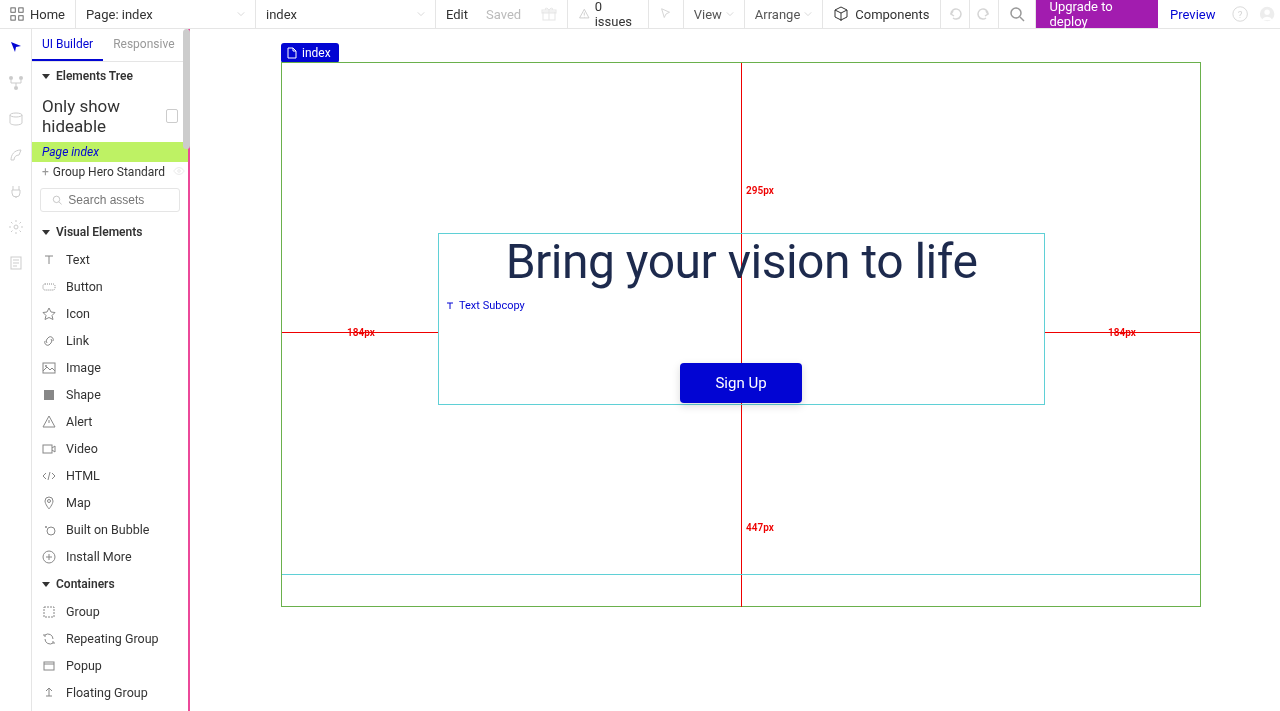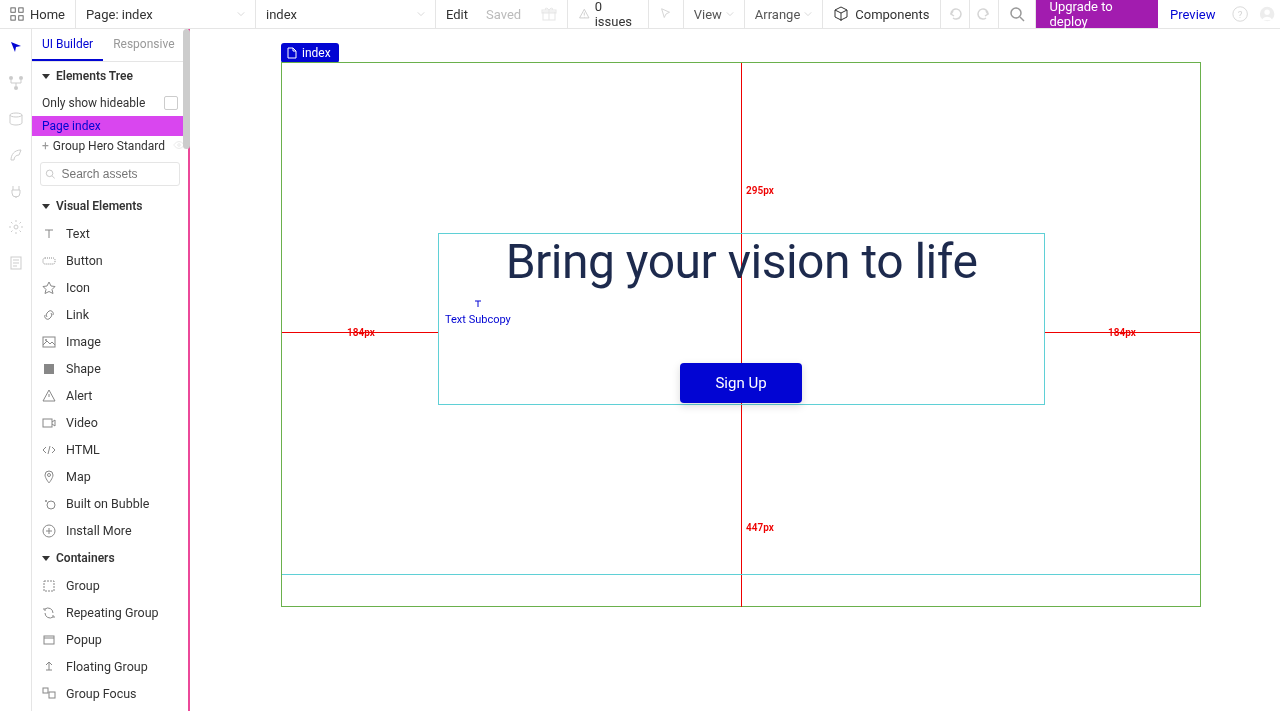--- a/index.html
+++ b/index.html
@@ -31,44 +31,44 @@
 .rail-icon { width: 16px; height: 16px; opacity: 0.5; }
 .rail-icon.active { opacity: 1; }
 
 
 .sidebar { position: absolute; left: 32px; top: 29px; width: 158px; height: calc(100% - 29px); border-right: 2px solid #ec4899; background: #fff; overflow-y: auto; }
 .tabs { display: flex; border-bottom: 1px solid #e5e5e5; }
 .tab { padding: 8px 10px; font-size: 12px; color: #999; cursor: pointer; }
 .tab.active { color: #0205D3; border-bottom: 2px solid #0205D3; }
 .section-head { display: flex; align-items: center; padding: 7px 10px; font-weight: 600; font-size: 12px; gap: 6px; }
 .section-head .tri { width: 0; height: 0; border-left: 4px solid transparent; border-right: 4px solid transparent; border-top: 5px solid #333; }
-.hideable-row { display: flex; align-items: center; justify-content: space-between; padding: 6px 10px; font-size: 12px; text-align: center; }
+.hideable-row { display: flex; align-items: center; justify-content: space-between; padding: 6px 10px; font-size: 17px; }
 .checkbox { width: 14px; height: 14px; border: 1px solid #ccc; border-radius: 2px; }
 .tree-item { padding: 3px 10px; font-size: 12px; display: flex; align-items: center; gap: 4px; }
-.tree-item.active { background: #d946ef; color: #0205D3; }
+.tree-item.active { background: #bef264; color: #0205D3; font-style: italic; }
 .tree-row { position: relative; }
 .eye-icon { width: 12px; height: 12px; opacity: 0.25; position: absolute; right: 3px; top: 3px; }
-.search-assets { margin: 6px 8px; border: 1px solid #e5e5e5; border-radius: 3px; padding: 4px 4px; display: flex; align-items: center; gap: 6px; }
+.search-assets { margin: 6px 8px; border: 1px solid #e5e5e5; border-radius: 3px; padding: 4px 11px; display: flex; align-items: center; gap: 6px; }
 .search-assets input { border: none; outline: none; width: 100%; font-size: 12px; }
 .el-row { display: flex; align-items: center; gap: 10px; padding: 6px 10px; font-size: 12.5px; color: #333; cursor: pointer; position: relative; }
 .el-icon { width: 14px; height: 14px; opacity: 0.7; flex-shrink: 0; }
 .scrollbar-v { position: absolute; right: 0; top: 29px; width: 7px; height: 120px; background: #ccc; border-radius: 4px; }
 
 
 .collapse-handle { position: absolute; left: 190px; top: 368px; width: 10px; height: 14px; display: flex; align-items: center; justify-content: center; }
 .collapse-handle svg { width: 6px; height: 10px; }
 
 
 .canvas-wrap { position: absolute; left: 190px; top: 29px; right: 0; bottom: 0; background: #fff; overflow: hidden; }
 .page-label { position: absolute; left: 91px; top: 14px; background: #0205D3; color: #fff; font-size: 12px; padding: 3px 8px 3px 5px; border-radius: 3px; display: flex; align-items: center; gap: 4px; }
 .page-label svg { width: 12px; height: 12px; }
 .page-frame { position: absolute; left: 91px; top: 33px; width: 920px; height: 545px; border: 1px solid #6ab04c; }
 .hero-group { position: absolute; left: 248px; top: 204px; width: 607px; height: 172px; border: 1px solid #5fd0d6; }
 .hero-title { font-size: 48px; color: #1d2a4d; font-weight: 400; text-align: center; line-height: 1.1; padding-top: 2px; letter-spacing: -0.5px; }
-.sub-label { position: absolute; left: 253px; top: 269px; display: flex; align-items: center; gap: 4px; font-size: 11px; color: #0205D3; background: #fff; padding: 1px 2px; flex-direction: column; }
+.sub-label { position: absolute; left: 253px; top: 269px; display: flex; align-items: center; gap: 4px; font-size: 11px; color: #0205D3; background: #fff; padding: 1px 2px; }
 .sub-label svg { width: 10px; height: 10px; }
 .hero-sub { position: absolute; left: 249px; top: 283px; width: 606px; font-size: 15.5px; color: #333; text-align: left; padding: 4px 0; border-top: 1px solid #5fd0d6; border-bottom: 1px solid #5fd0d6; }
 .signup-btn { position: absolute; left: 490px; top: 334px; width: 122px; height: 40px; background: #0205D3; color: #fff; display: flex; align-items: center; justify-content: center; font-size: 15px; border-radius: 4px; box-shadow: 0 3px 8px rgba(0,0,0,0.15); }
 
 
 .guide-v { position: absolute; width: 0; border-left: 1px solid #e00; }
 .guide-h { position: absolute; height: 0; border-top: 1px solid #e00; }
 .guide-h-cyan { position: absolute; height: 0; border-top: 1px solid #5fd0d6; }
 .measure { position: absolute; font-size: 10px; color: #e00; font-weight: 600; }
 </style>

